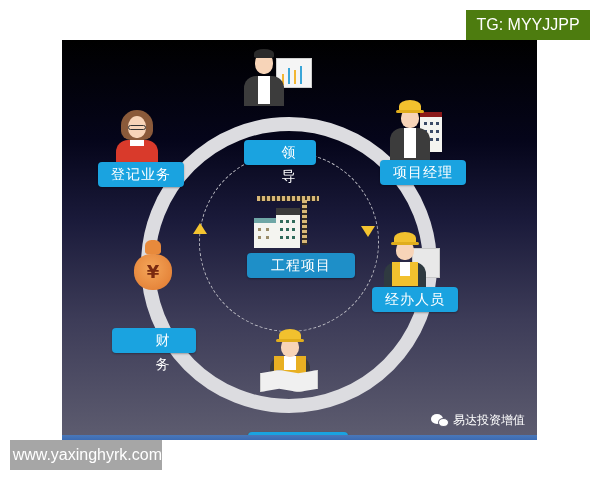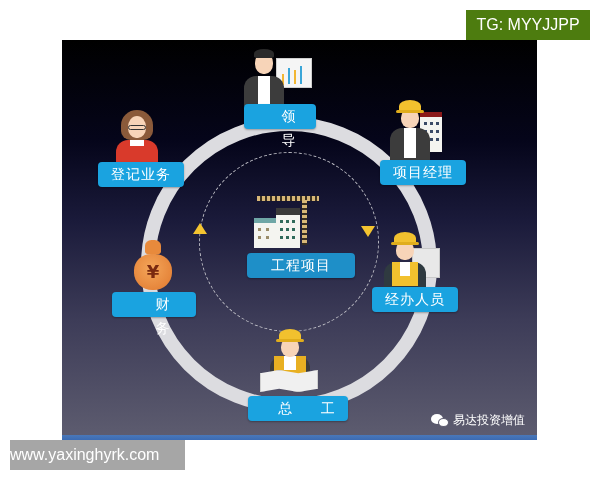--- a/index.html
+++ b/index.html
@@ -36,21 +36,21 @@
       border-top: 11px solid #f4c430;
     }
 
     .label {
       position: absolute; background: #1aa3e0; color: #ffffff;
       border-radius: 4px; font-size: 14px; text-align: center;
       line-height: 24px; height: 25px;
       box-shadow: 0 1px 2px rgba(0,0,0,0.3);
       letter-spacing: 1px;
     }
-    .label.spaced { letter-spacing: 12px; padding-left: 29px; }
+    .label.spaced { letter-spacing: 12px; padding-left: 29px; margin-top: 36px; }
 
     .fig { position: absolute; }
     .head { position: absolute; border-radius: 50% 50% 45% 45%; background: #f7d4b8; }
     .hair { position: absolute; background: #2a2a2a; border-radius: 50% 50% 20% 20%; }
     .body { position: absolute; border-radius: 12px 12px 0 0; }
     .shirt { position: absolute; background: #ffffff; }
     .helmet { position: absolute; background: #f2c12e; border-radius: 50% 50% 10% 10%; }
     .helmet-brim { position: absolute; background: #e0ad1c; height: 3px; border-radius: 2px; }
 
     .chart-board {
@@ -95,23 +95,23 @@
     .wechat-icon { position: relative; width: 18px; height: 14px; }
     .wechat-icon .b1 { position: absolute; left: 0; top: 0; width: 12px; height: 10px; background: #fff; border-radius: 50%; }
     .wechat-icon .b2 { position: absolute; left: 7px; top: 4px; width: 11px; height: 9px; background: #fff; border-radius: 50%; border: 1px solid #5e5d70; }
 
     .watermark-top {
       position: absolute; left: 466px; top: 10px; width: 124px; height: 30px;
       background: #4d7c0f; color: #ffffff; font-family: "Liberation Sans", sans-serif;
       font-size: 16px; line-height: 30px; text-align: center;
     }
     .watermark-bottom {
-      position: absolute; left: 10px; top: 440px; width: 175px; height: 30px;
+      position: absolute; left: 10px; top: 440px; width: 152px; height: 30px;
       background: #a6a6a6; color: #ffffff; font-family: "Liberation Sans", sans-serif;
-      font-size: 16px; line-height: 30px; text-align: left;
+      font-size: 16px; line-height: 30px; text-align: right;
     }
   </style>
 </head>
 <body>
 
 <div class="watermark-top">TG: MYYJJPP</div>
 
 <div class="panel">
   <div class="ring"></div>
   <div class="inner-ring"></div>

